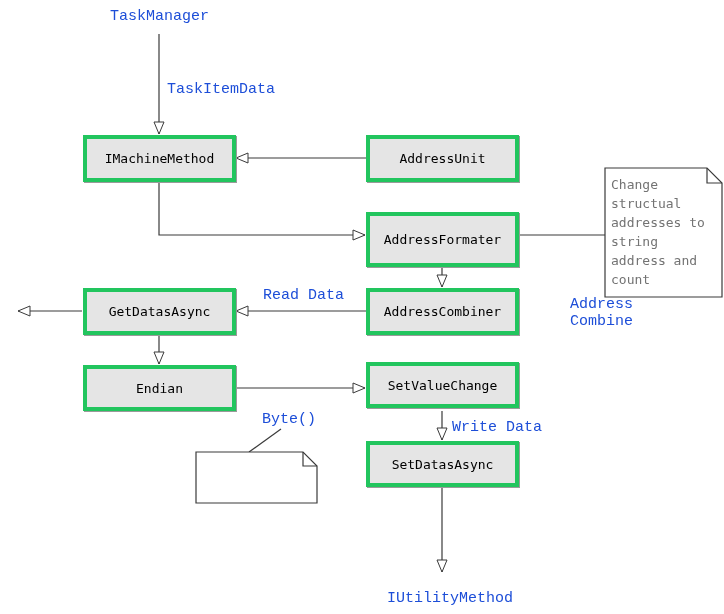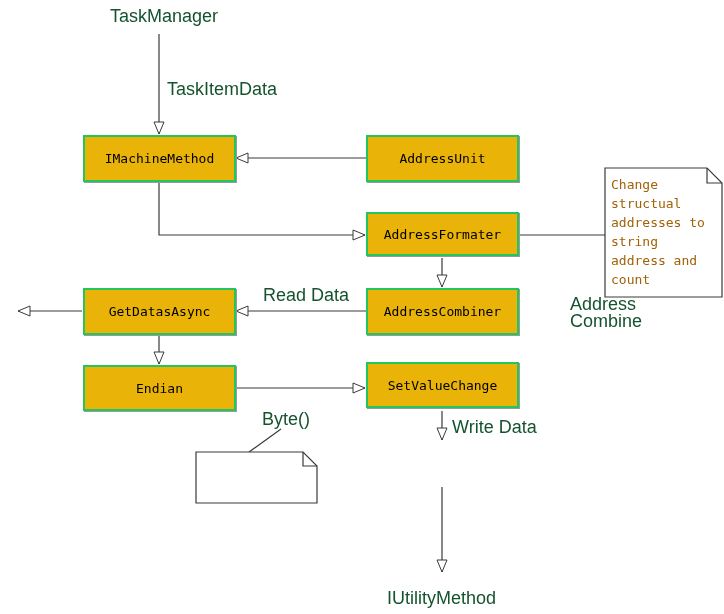--- a/index.html
+++ b/index.html
@@ -18,47 +18,47 @@
   #diagram-svg {
     position: absolute;
     left: 0;
     top: 0;
     width: 724px;
     height: 614px;
   }
   .node-box {
     position: absolute;
     box-sizing: border-box;
-    border: 2px solid #22c55e;
-    background: #eab308;
+    border: 4px solid #22c55e;
+    background: #e5e5e5;
     display: flex;
     align-items: center;
     justify-content: center;
     box-shadow: 1px 1px 0 0 #9a9a9a;
   }
   .node-label {
     font-family: "DejaVu Sans Mono", "Liberation Mono", monospace;
     font-size: 13px;
     color: #000000;
     white-space: nowrap;
     letter-spacing: 0px;
   }
   .free-label {
     position: absolute;
-    font-family: Liberation Sans, sans-serif;
-    font-size: 18px;
-    color: #14532d;
+    font-family: Liberation Mono, monospace;
+    font-size: 15px;
+    color: #1d4ed8;
     white-space: pre;
     line-height: 17px;
   }
   .note-text {
     position: absolute;
     font-family: "DejaVu Sans Mono", "Liberation Mono", monospace;
     font-size: 13px;
-    color: #a16207;
+    color: #737373;
     line-height: 19px;
     white-space: pre-line;
   }
   .note-text.centered {
     text-align: center;
   }
 </style>
 </head>
 <body>
 
@@ -131,40 +131,43 @@
   </svg>
 
   <div class="node-box" style="left:83px; top:135px; width:153px; height:47px;">
     <span class="node-label">IMachineMethod</span>
   </div>
 
   <div class="node-box" style="left:366px; top:135px; width:153px; height:47px;">
     <span class="node-label">AddressUnit</span>
   </div>
 
-  <div class="node-box" style="left:366px; top:212px; width:153px; height:44px;">
+  <div class="node-box" style="left:366px; top:212px; width:153px; height:55px;">
     <span class="node-label">AddressFormater</span>
   </div>
 
   <div class="node-box" style="left:366px; top:288px; width:153px; height:47px;">
     <span class="node-label">AddressCombiner</span>
   </div>
 
   <div class="node-box" style="left:83px; top:288px; width:153px; height:47px;">
     <span class="node-label">GetDatasAsync</span>
   </div>
 
   <div class="node-box" style="left:83px; top:365px; width:153px; height:46px;">
     <span class="node-label">Endian</span>
   </div>
 
   <div class="node-box" style="left:366px; top:362px; width:153px; height:46px;">
     <span class="node-label">SetValueChange</span>
   </div>
 
+  <div class="node-box" style="left:366px; top:441px; width:153px; height:46px;">
+    <span class="node-label">SetDatasAsync</span>
+  </div>
 
   <div class="free-label" style="left:110px; top:8px;">TaskManager</div>
 
   <div class="free-label" style="left:387px; top:590px;">IUtilityMethod</div>
 
   <div class="free-label" style="left:167px; top:81px;">TaskItemData</div>
 
 
   <div class="free-label" style="left:263px; top:287px;">Read Data</div>
 

